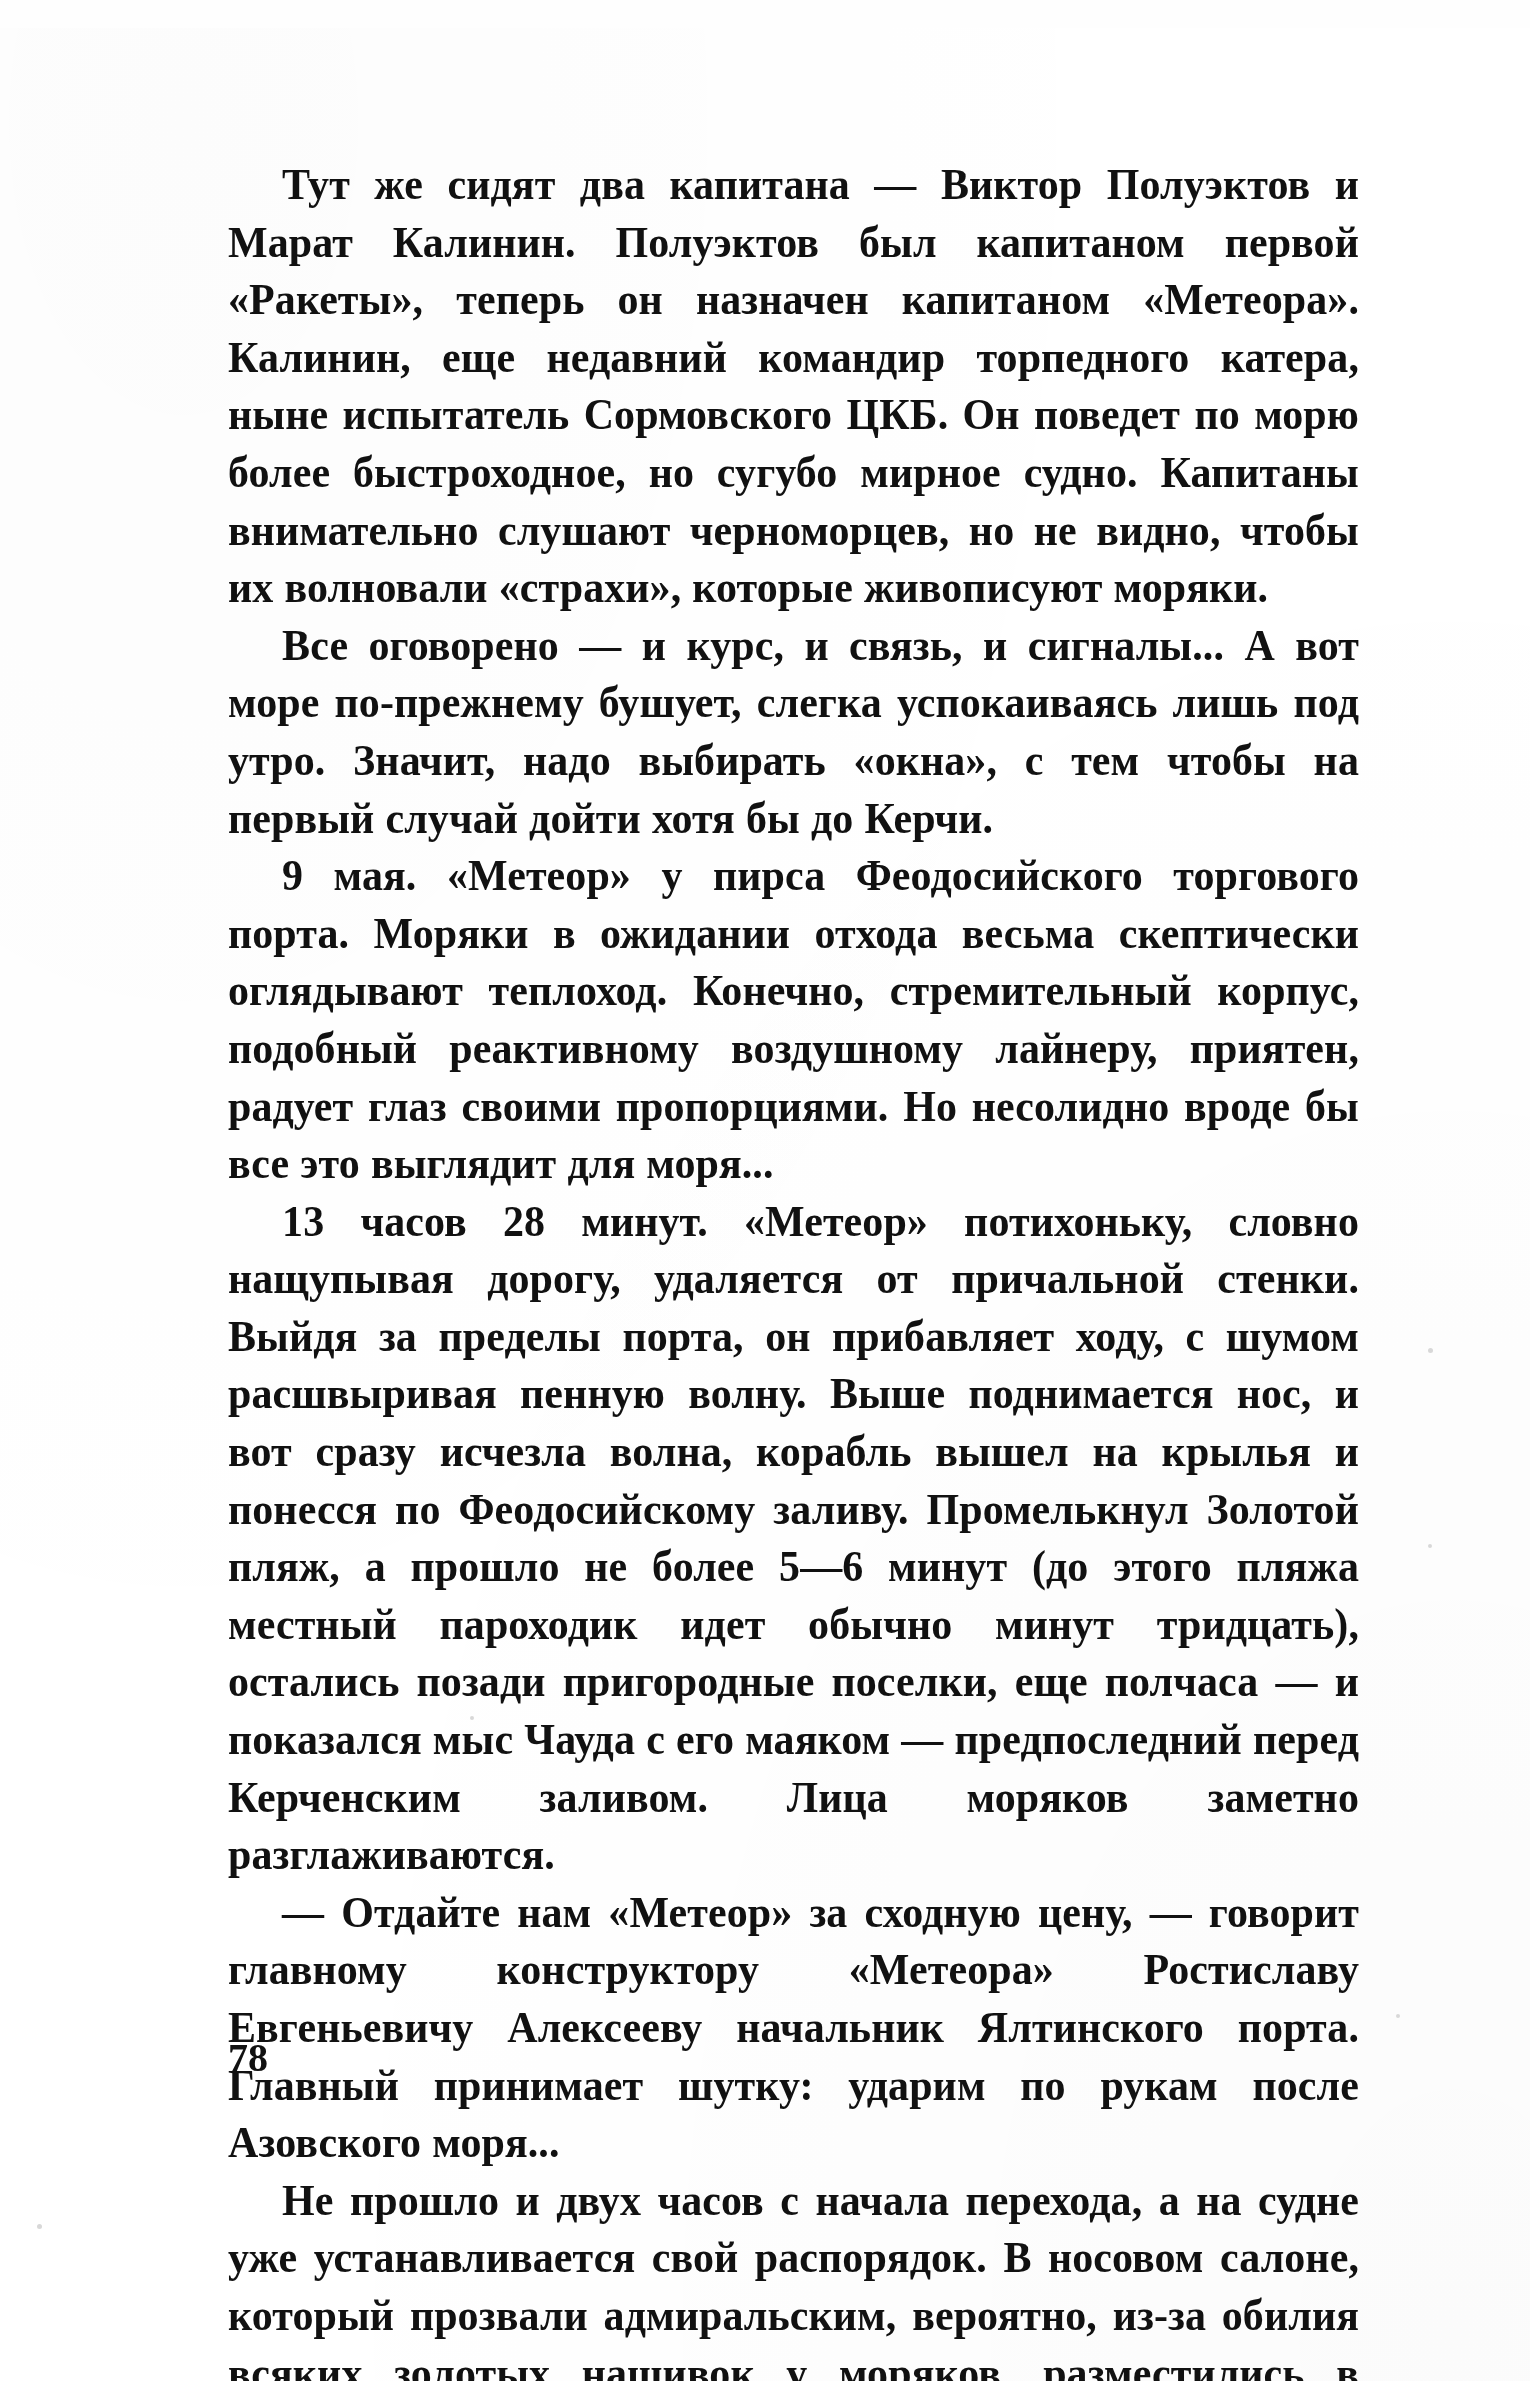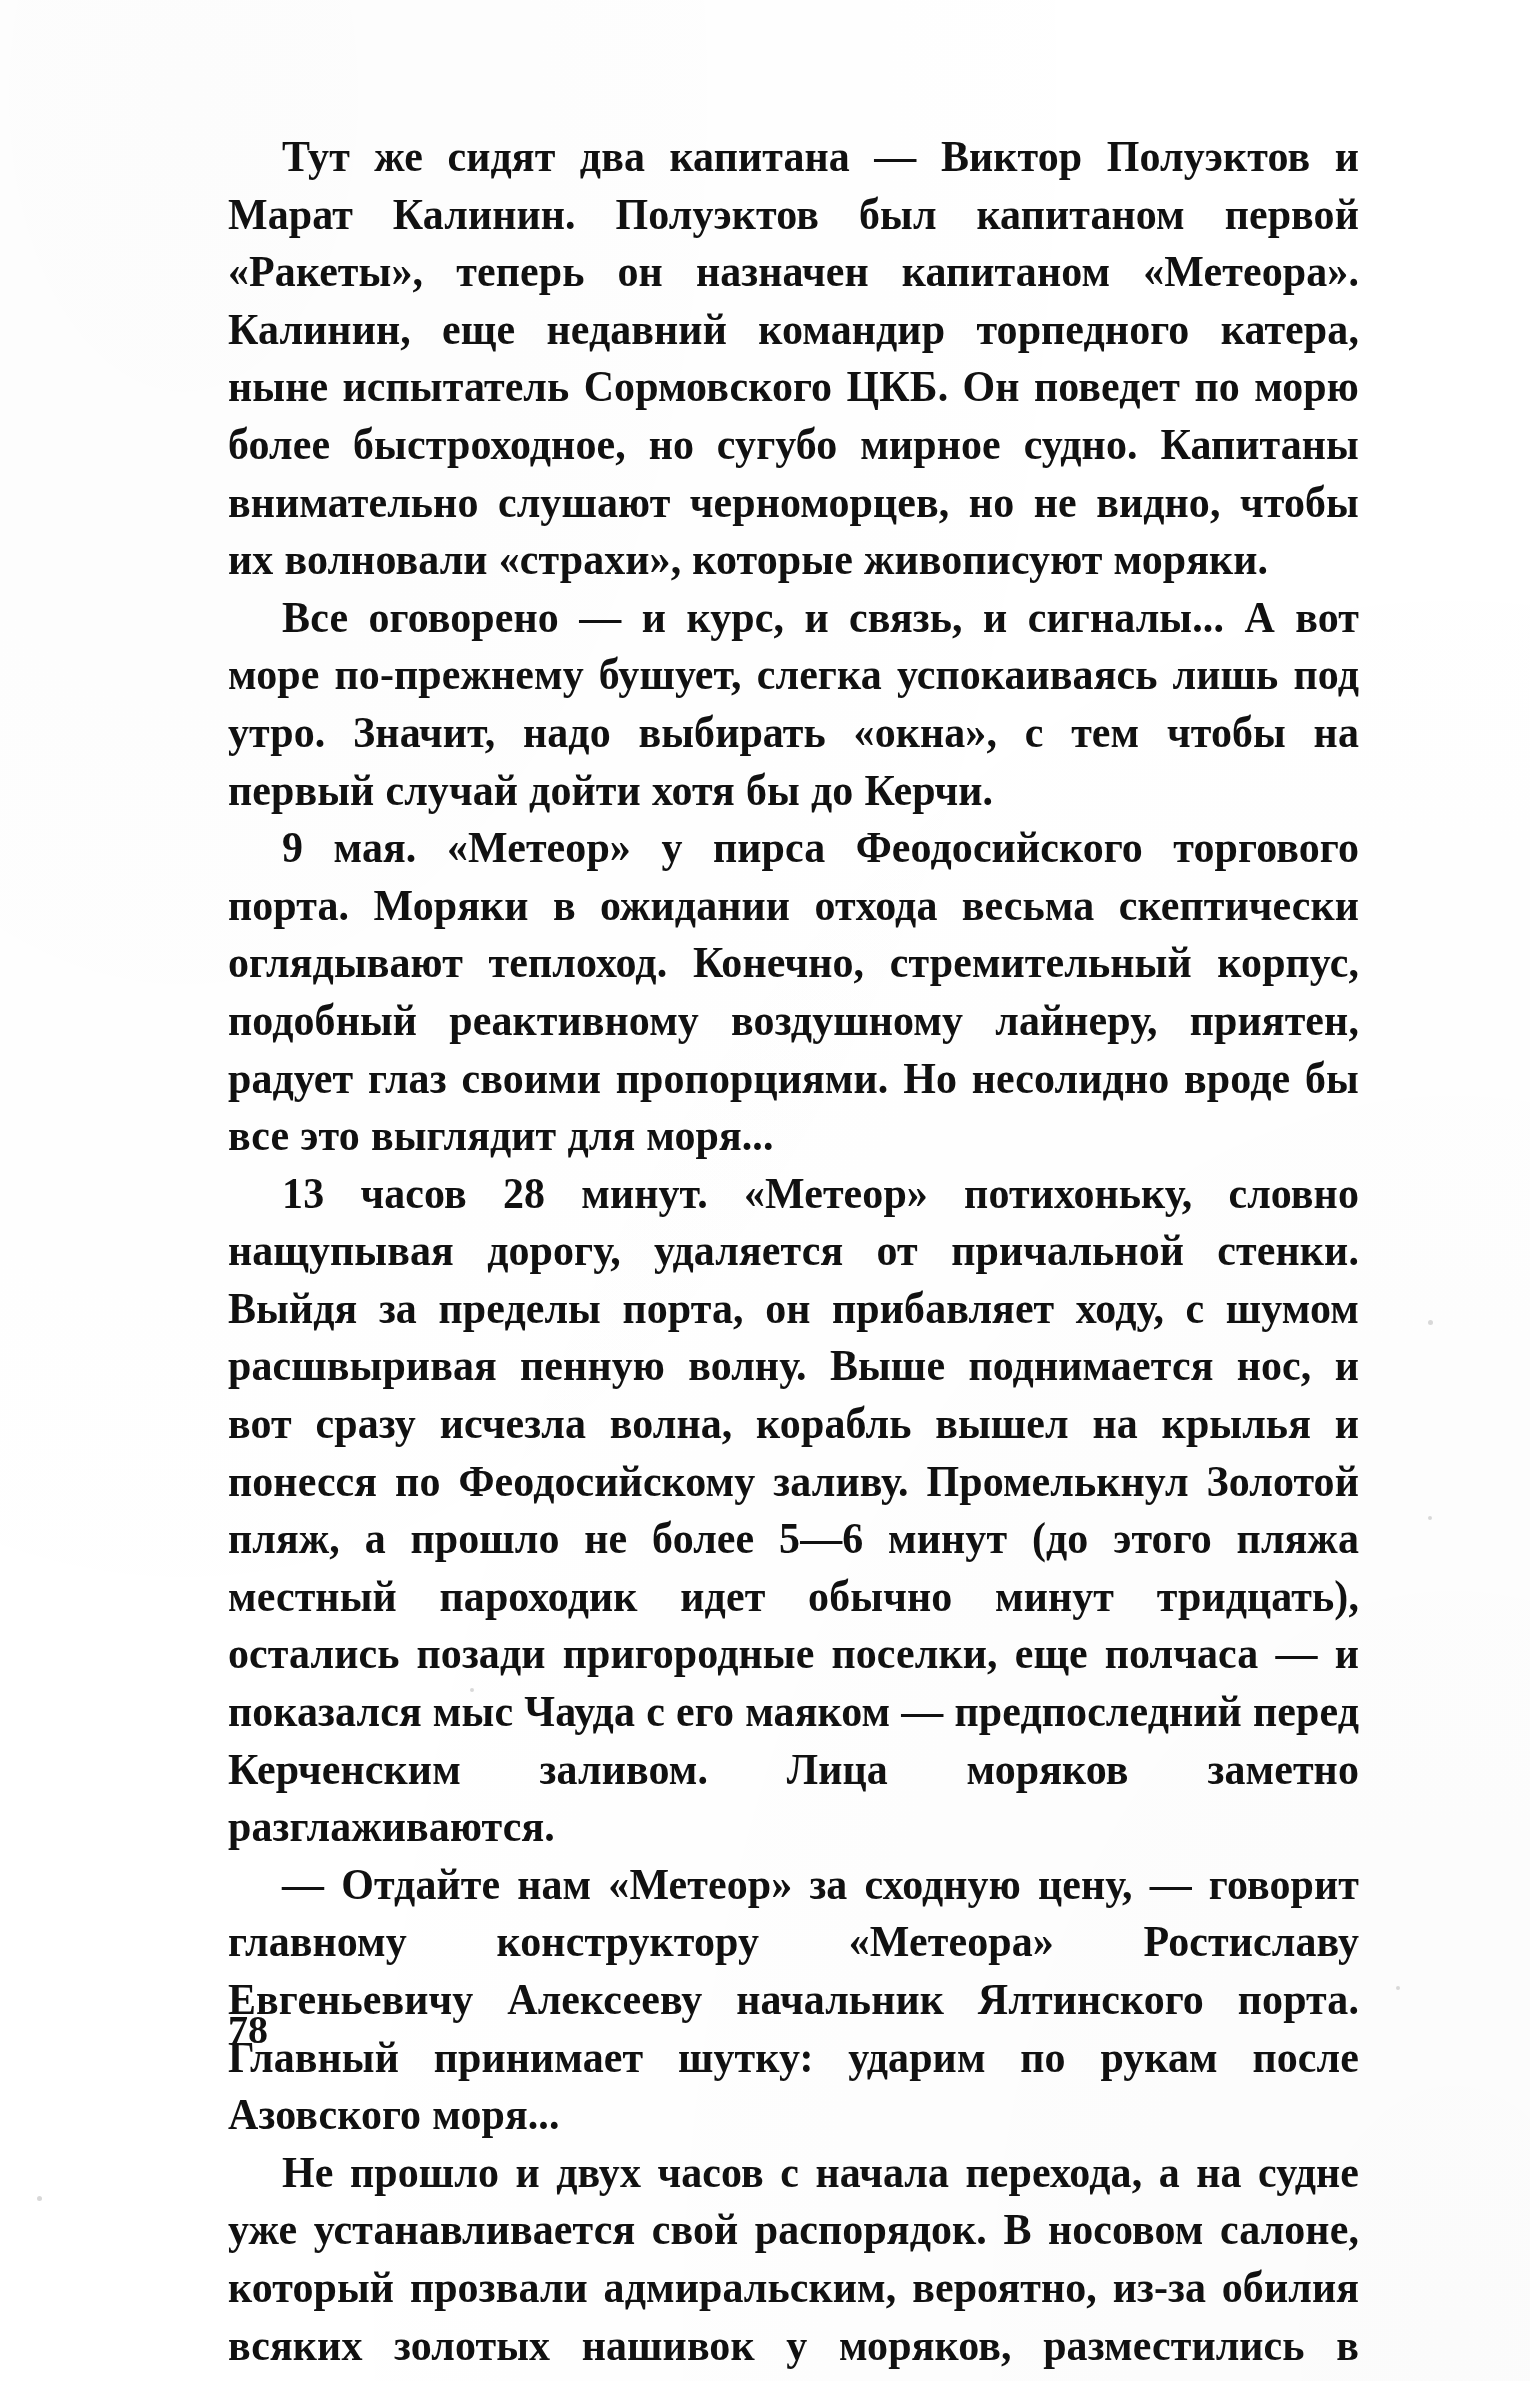--- a/index.html
+++ b/index.html
@@ -14,20 +14,21 @@
     font-family: "Liberation Serif", "DejaVu Serif", serif;
     background: #fefefe;
     overflow: hidden;
   }
 
   
   .page {
     position: absolute;
     inset: 0;
     background: #ffffff;
+    margin-top: 28px;
   }
 
   .scan-tint {
     position: absolute;
     inset: 0;
     background:
       radial-gradient(ellipse at 12% 4%, rgba(0,0,0,0.012), rgba(0,0,0,0) 55%),
       radial-gradient(ellipse at 95% 98%, rgba(0,0,0,0.015), rgba(0,0,0,0) 60%);
     pointer-events: none;
   }

